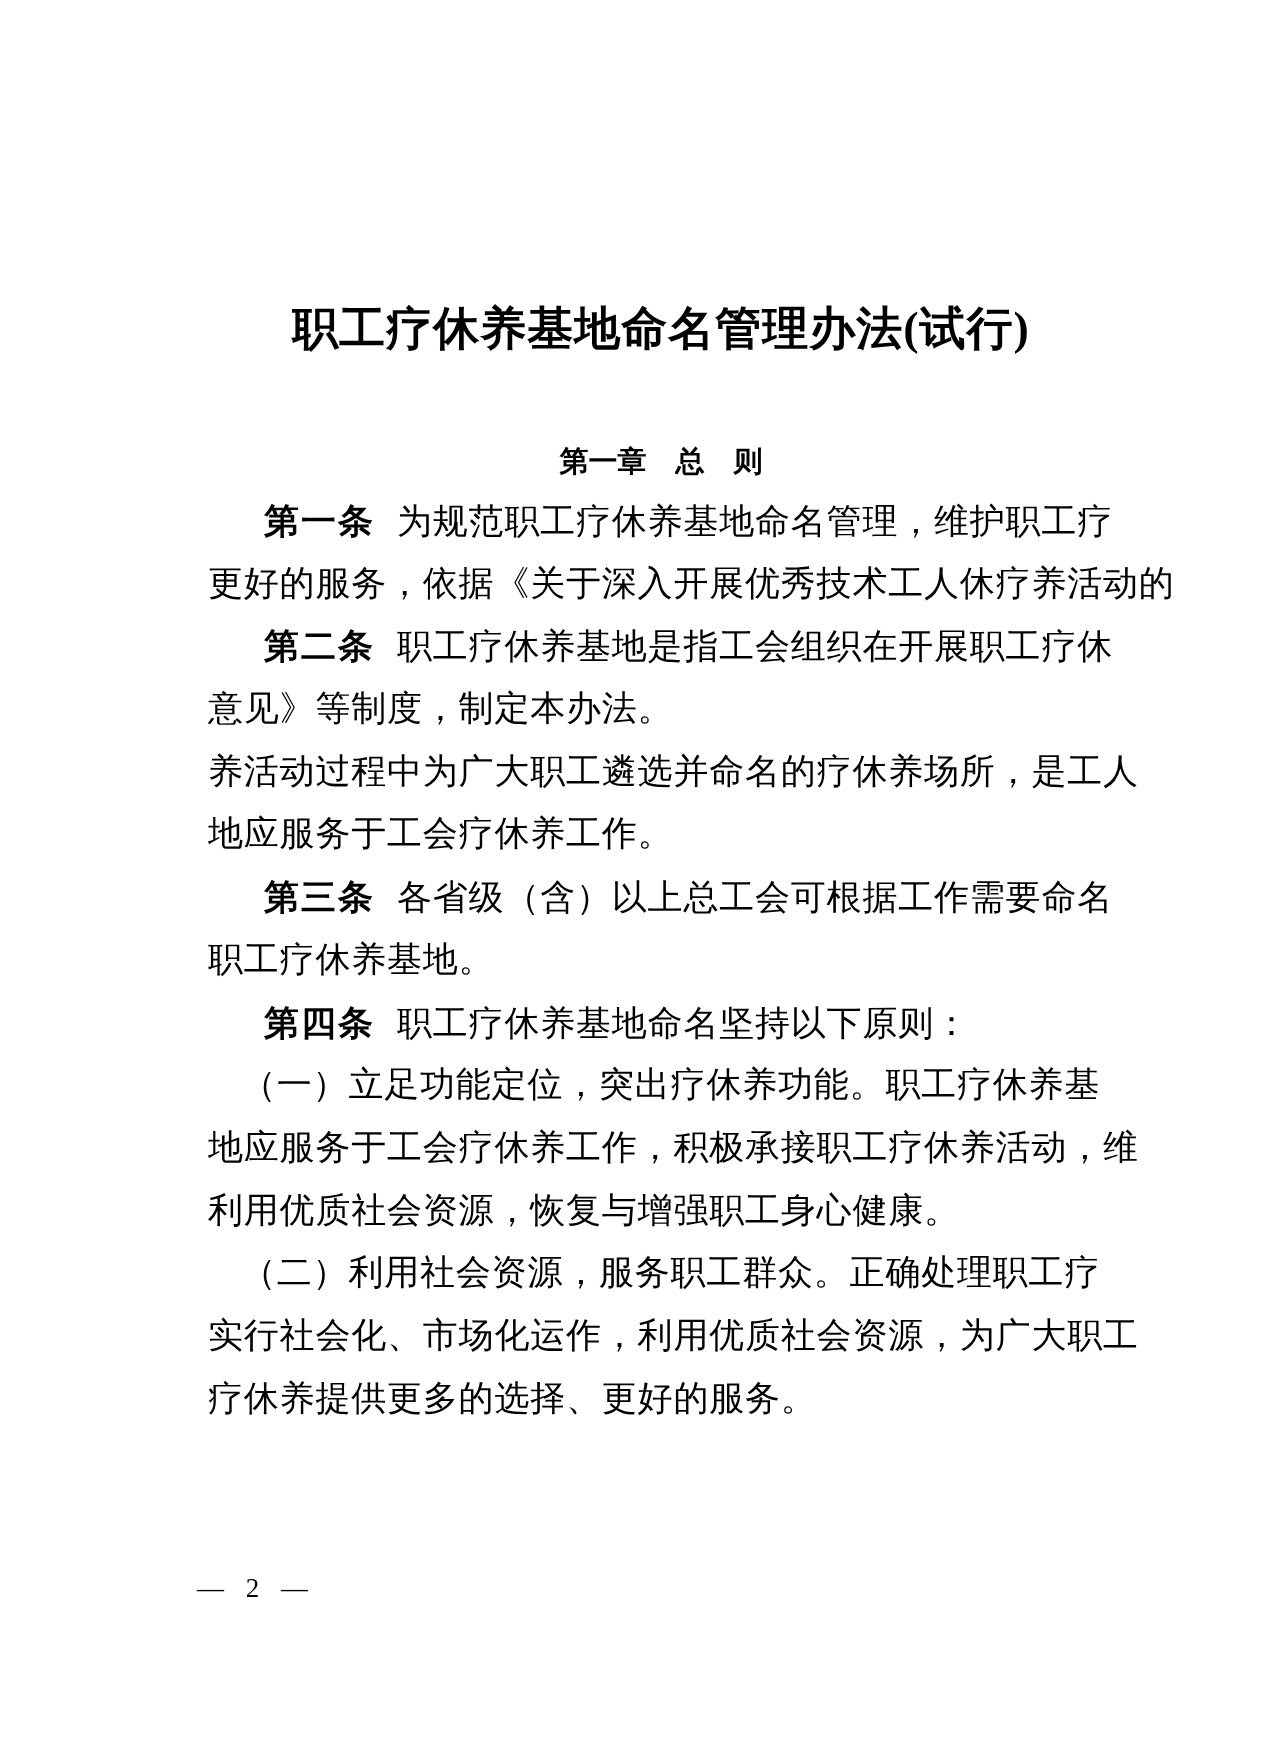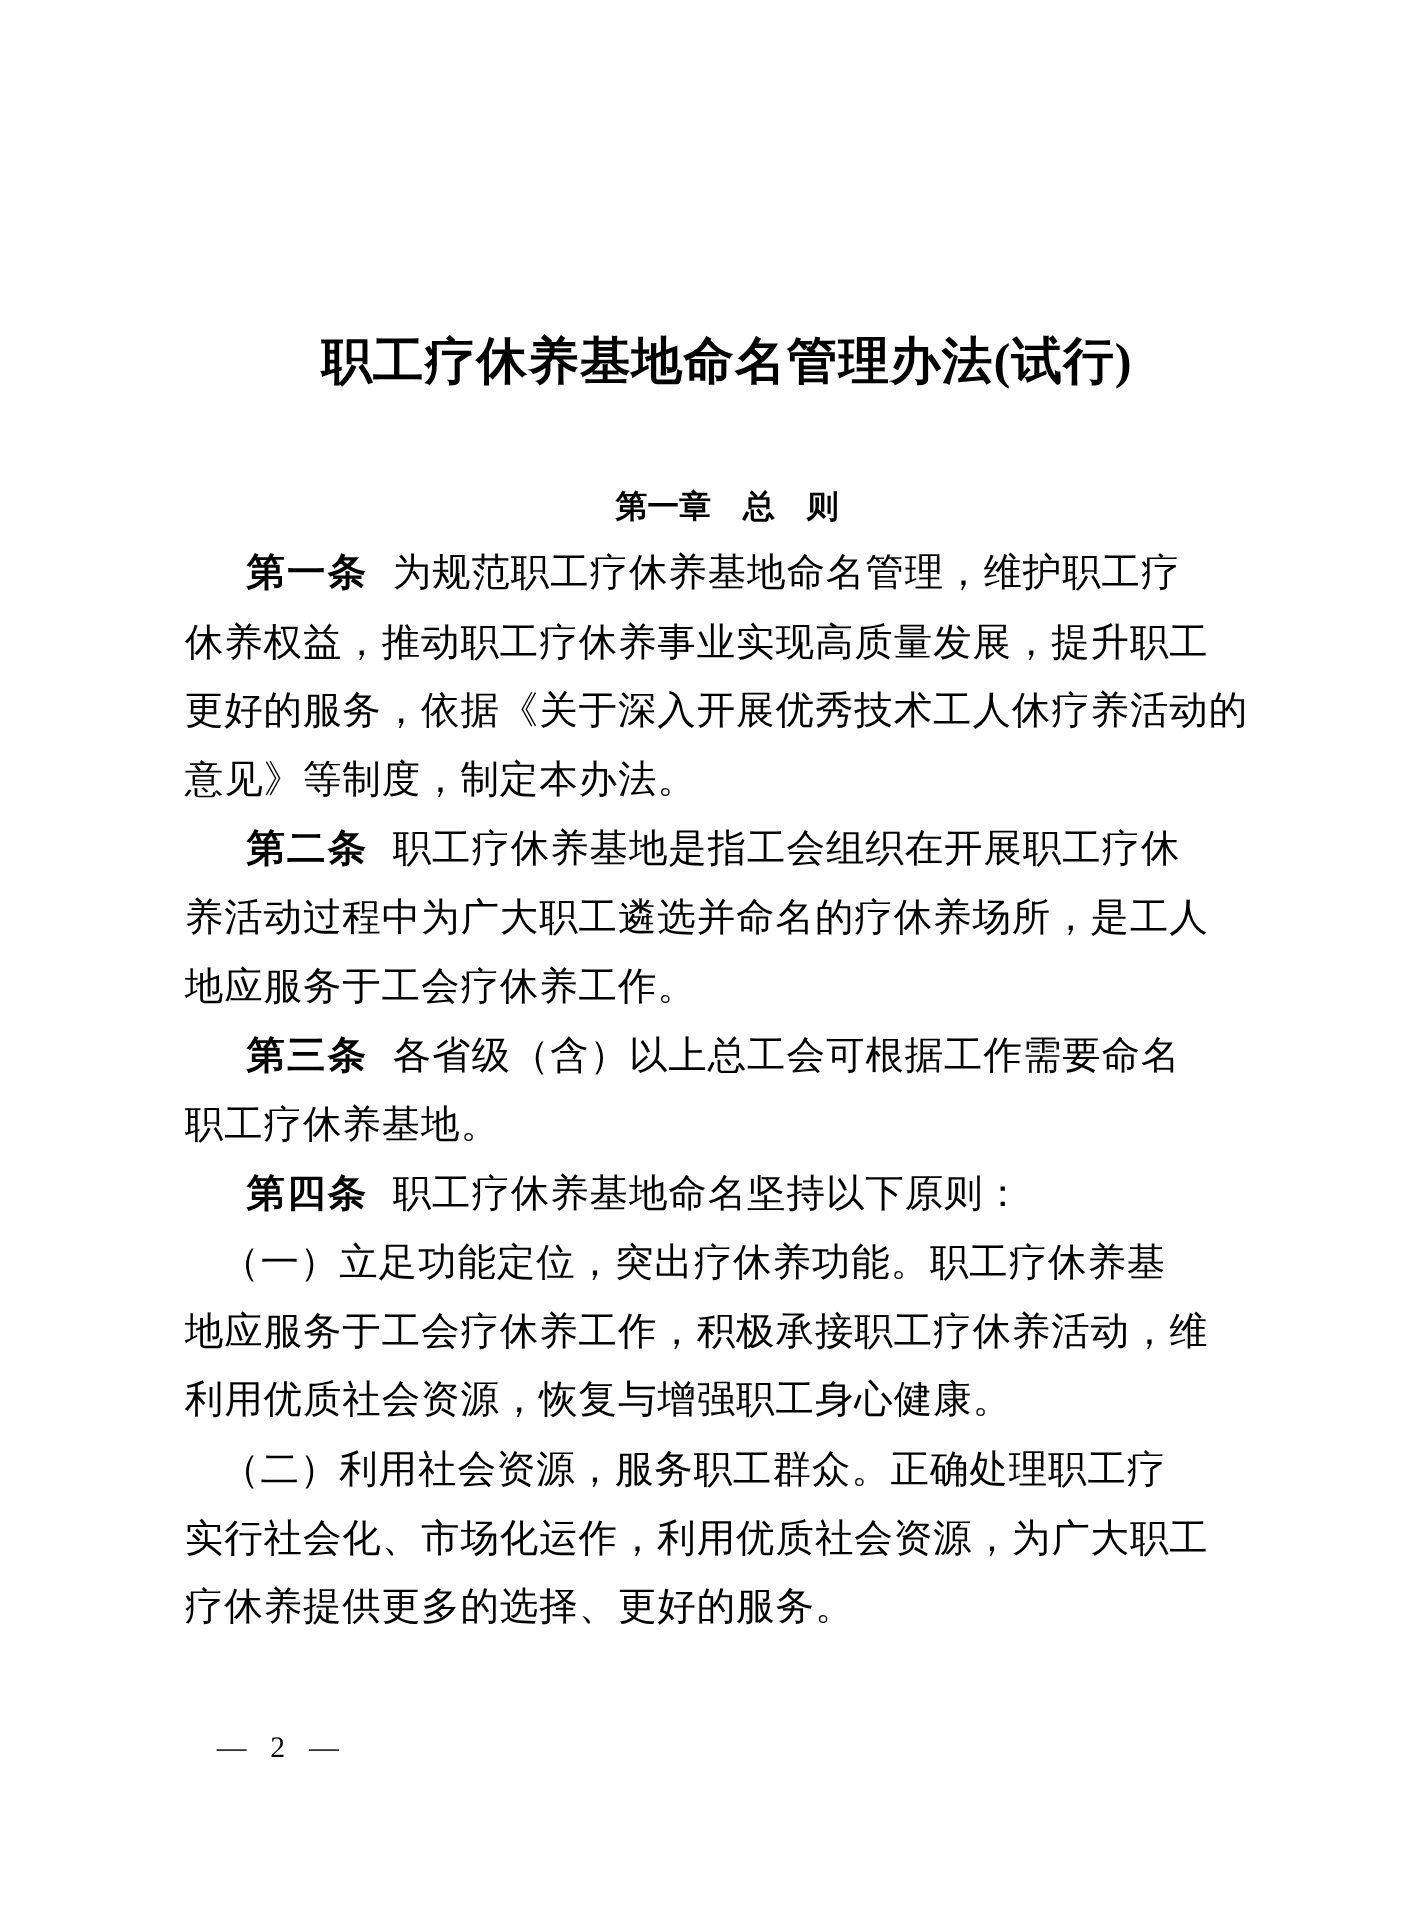--- a/index.html
+++ b/index.html
@@ -49,20 +49,21 @@
     left: 168px;
     top: 490px;
     width: 935px;
   }
   .body-line {
     height: 62.7px;
     line-height: 62.7px;
     font-size: 35px;
     letter-spacing: 0.8px;
     white-space: nowrap;
+    margin-left: 40px;
   }
   .indent-article { padding-left: 56px; }
   .indent-item    { padding-left: 33px; }
   .article-label {
     font-family: "Liberation Sans", "DejaVu Sans", sans-serif;
     font-weight: bold;
     letter-spacing: 2px;
   }
   .label-gap {
     display: inline-block;
@@ -84,24 +85,23 @@
 <body>
 
 <div class="page">
 
   <div class="doc-title">职工疗休养基地命名管理办法(试行)</div>
 
   <div class="chapter-heading">第一章　总　则</div>
 
   <div class="doc-body">
       <div class="body-line indent-article"><span class="article-label">第一条</span><span class="label-gap"></span><span>为规范职工疗休养基地命名管理，维护职工疗</span></div>
-      <div class="body-line"><span>休养权益，推动职工疗休养事业实现高质量发展，提升职工</span></div>
       <div class="body-line"><span>更好的服务，依据《关于深入开展优秀技术工人休疗养活动的</span></div>
+      <div class="body-line indent-article"><span class="article-label">第二条</span><span class="label-gap"></span><span>职工疗休养基地是指工会组织在开展职工疗休</span></div>
       <div class="body-line"><span>意见》等制度，制定本办法。</span></div>
-      <div class="body-line indent-article"><span class="article-label">第二条</span><span class="label-gap"></span><span>职工疗休养基地是指工会组织在开展职工疗休</span></div>
       <div class="body-line"><span>养活动过程中为广大职工遴选并命名的疗休养场所，是工人</span></div>
       <div class="body-line"><span>地应服务于工会疗休养工作。</span></div>
       <div class="body-line indent-article"><span class="article-label">第三条</span><span class="label-gap"></span><span>各省级（含）以上总工会可根据工作需要命名</span></div>
       <div class="body-line"><span>职工疗休养基地。</span></div>
       <div class="body-line indent-article"><span class="article-label">第四条</span><span class="label-gap"></span><span>职工疗休养基地命名坚持以下原则：</span></div>
       <div class="body-line indent-item"><span>（一）立足功能定位，突出疗休养功能。职工疗休养基</span></div>
       <div class="body-line"><span>地应服务于工会疗休养工作，积极承接职工疗休养活动，维</span></div>
       <div class="body-line"><span>利用优质社会资源，恢复与增强职工身心健康。</span></div>
       <div class="body-line indent-item"><span>（二）利用社会资源，服务职工群众。正确处理职工疗</span></div>
       <div class="body-line"><span>实行社会化、市场化运作，利用优质社会资源，为广大职工</span></div>

